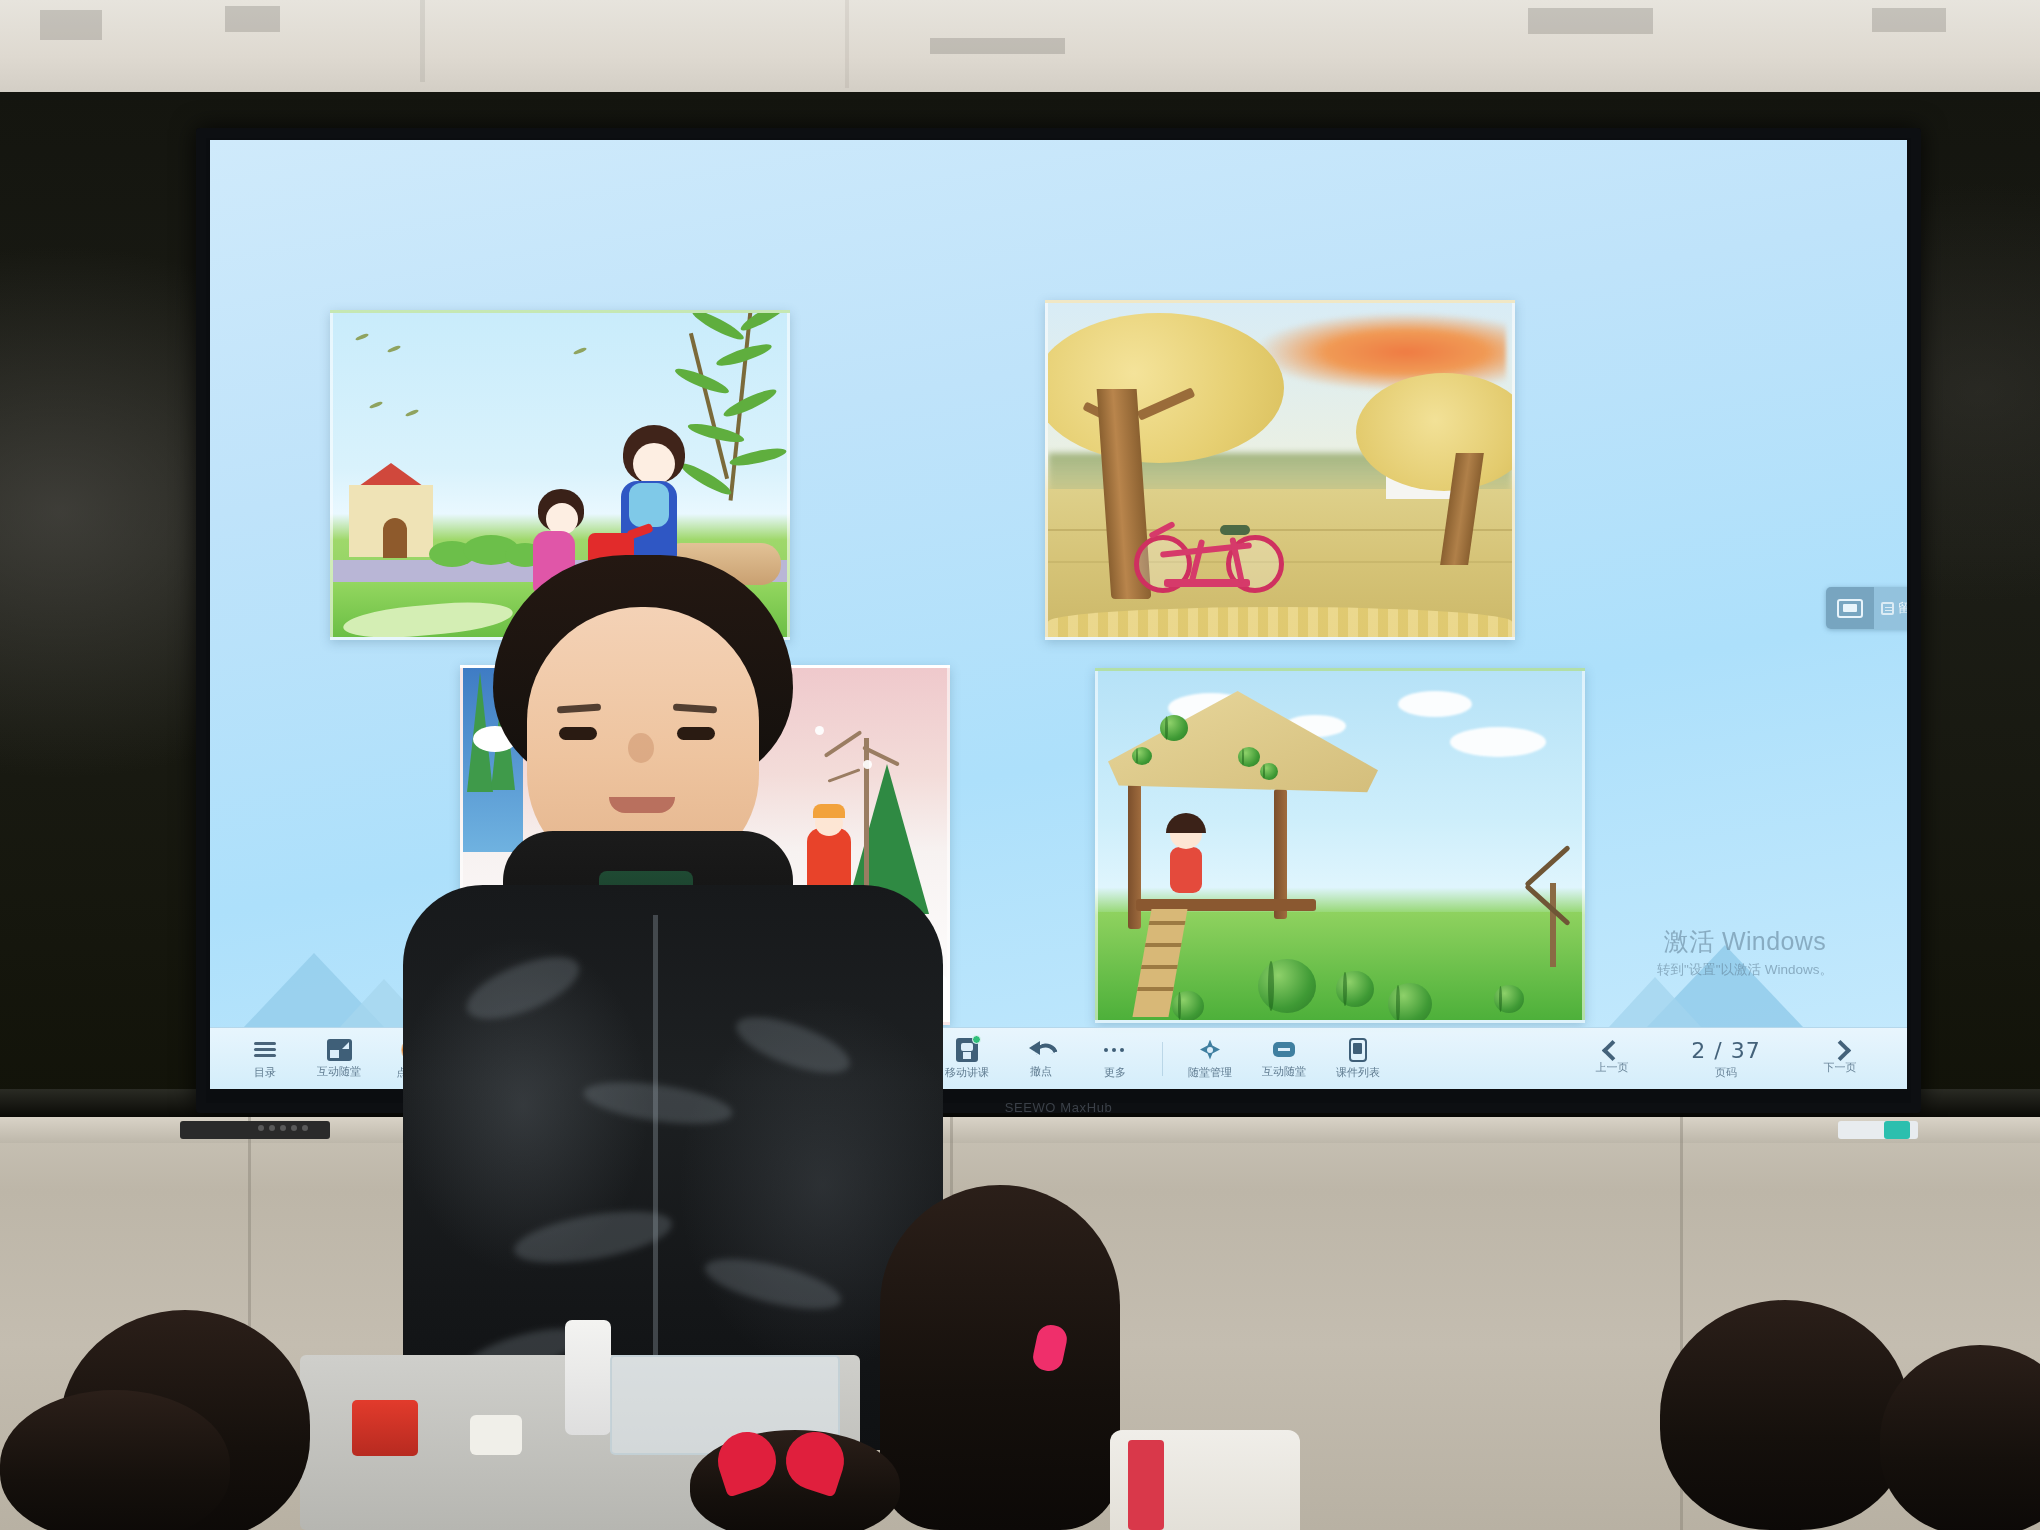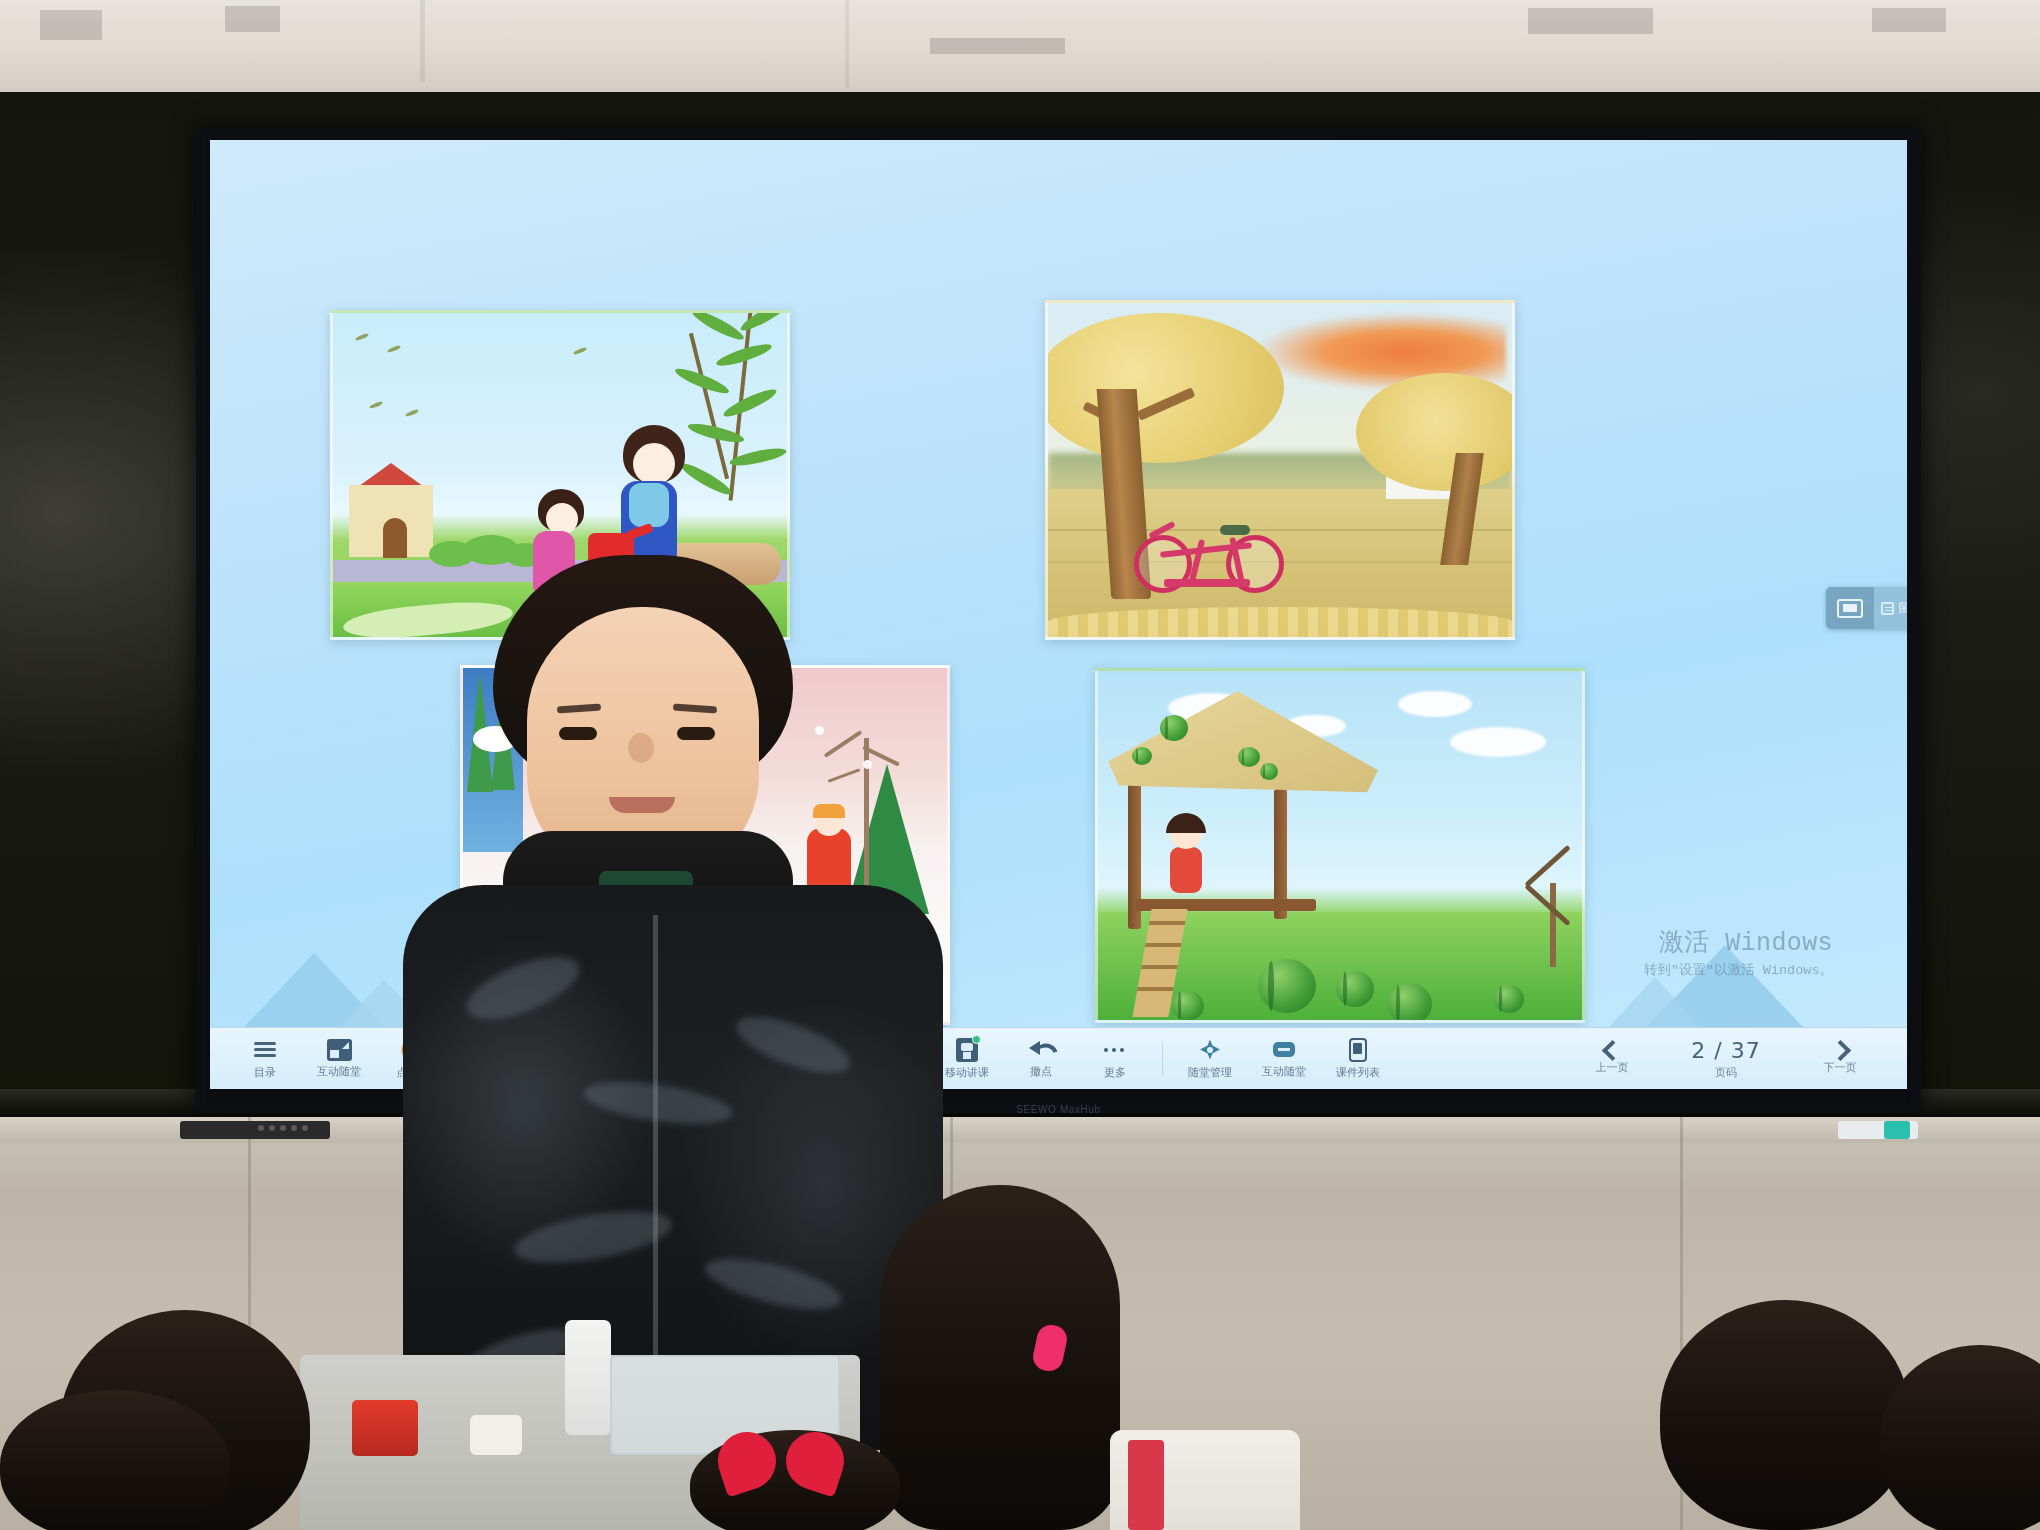--- a/index.html
+++ b/index.html
@@ -37,21 +37,21 @@
     background:#0b0d10;
     border-radius:4px;
     box-shadow:0 0 24px rgba(0,0,0,.8);
   }
   .panel-bezel {
     position:absolute; left:0; top:0; width:100%; height:100%;
     border:10px solid #0d0f12; border-radius:4px;
   }
   .panel-brand {
     position:absolute; left:50%; transform:translateX(-50%); bottom:-2px;
-    font-size:10px; color:#3b4048; letter-spacing:.6px; white-space:nowrap;
+    font-size:13px; color:#3b4048; letter-spacing:.6px; white-space:nowrap;
   }
 
   
   .slide {
     position:absolute; left:14px; top:12px; right:14px; bottom:24px;
     background:linear-gradient(170deg,#cfeafb 0%,#bfe3fa 30%,#ade0fb 62%,#c6eafd 100%);
     overflow:hidden;
   }
   .slide-title {
     position:absolute; left:0; right:0; top:52px; text-align:center;
@@ -184,23 +184,23 @@
   .fb-lead-ico i { display:block; width:14px; height:8px; background:#e8f4fb; border-radius:1px; }
   .fb-item { display:flex; align-items:center; gap:4px; padding:0 7px; height:100%; }
   .fb-item span { font-size:12.5px; color:#eaf4fa; white-space:nowrap;
                   font-family:"DejaVu Sans", sans-serif; }
   .fb-sq { width:13px; height:13px; border:2px solid #dcecf5; border-radius:2px; flex:none; }
   .fb-sq.lines { position:relative; }
   .fb-sq.lines::after{content:"";position:absolute;left:2px;top:3px;width:7px;height:1.5px;
     background:#dcecf5;box-shadow:0 3px 0 #dcecf5;}
 
   
-  .winmark { position:absolute; right:74px; bottom:110px; text-align:right;
+  .winmark { position:absolute; right:74px; bottom:110px; text-align:center;
              color:rgba(92,124,146,.55); pointer-events:none;
-             font-family:Liberation Mono, monospace; }
+             font-family:Liberation Sans, sans-serif; }
   .winmark .wm1 { font-size:25px; font-weight:400; letter-spacing:.4px; }
   .winmark .wm2 { font-size:13.5px; margin-top:3px; }
 
   
   .mtn{position:absolute;bottom:62px;background:#8fc9e8;opacity:.75;}
   .mtn.m1{left:34px;width:0;height:0;border-left:70px solid transparent;border-right:70px solid transparent;border-bottom:74px solid #92cbea;background:none;}
   .mtn.m2{left:130px;width:0;height:0;border-left:44px solid transparent;border-right:44px solid transparent;border-bottom:48px solid #a6d6ee;background:none;}
   .mtn.m3{right:104px;width:0;height:0;border-left:78px solid transparent;border-right:78px solid transparent;border-bottom:82px solid #8cc8e8;background:none;}
   .mtn.m4{right:206px;width:0;height:0;border-left:46px solid transparent;border-right:46px solid transparent;border-bottom:50px solid #a3d4ed;background:none;}
 

